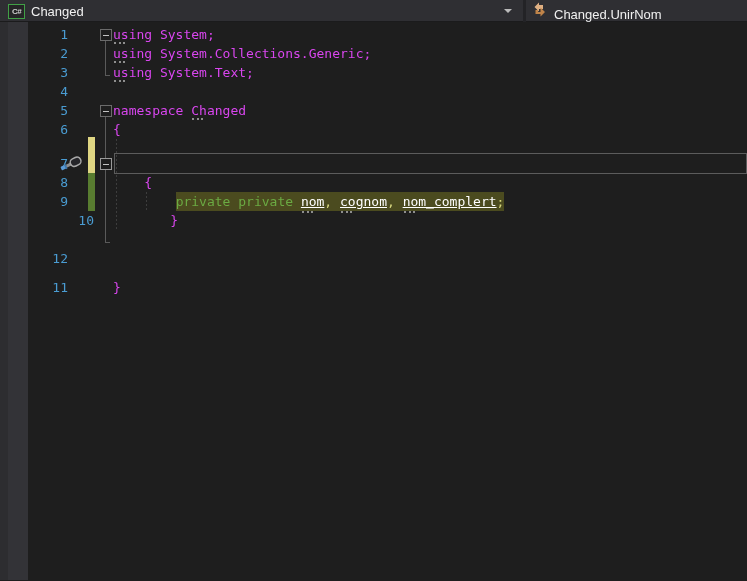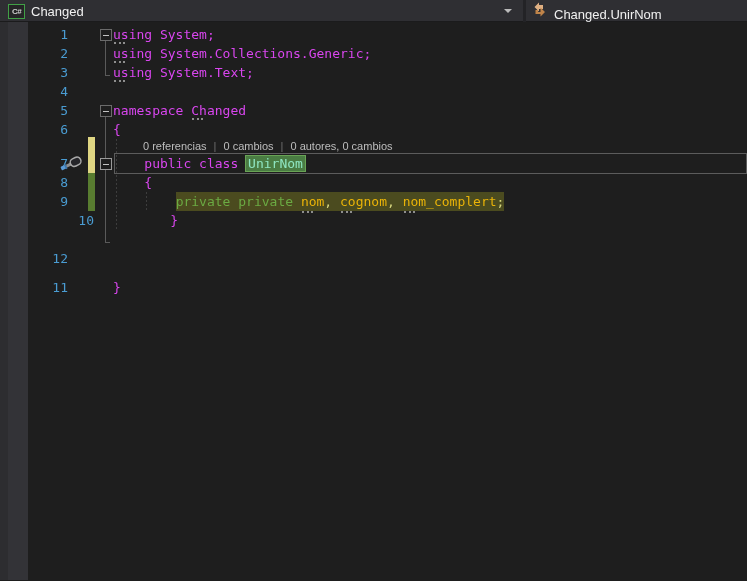--- a/index.html
+++ b/index.html
@@ -80,21 +80,21 @@
   .cl-content { position:absolute; left:143px; top:0;
                 font:11px/15px "Liberation Sans", sans-serif; color:#BDBDBD; }
   .cl-sep { color:#6E6E6E; margin:0 7px; }
 
   
   .tk-kw   { color:#d946ef; }
   .tk-pl   { color:#d946ef; }
   .tk-cls  { color:#8FE6C2; background:#4A7C43; border:1px solid #69A455; padding:0 2px; margin-left:-1px; }
   .tk-hlkw { color:#6BAA43; background:#4B4B1F; padding:2px 0; }
   .tk-hl   { color:#D6D67E; background:#4B4B1F; padding:2px 0; }
-  .tk-hlid { color:#eab308; background:#4B4B1F; padding:2px 0; }
+  .tk-hlid { color:#ffffff; background:#4B4B1F; padding:2px 0;text-decoration:underline; }
   .u { position:relative; }
   .u::after { content:""; position:absolute; left:1px; bottom:-2px;
               width:11px; border-bottom:2px dotted #8E8E8E; }
 </style>
 </head>
 <body>
 
 <div class="window">
 
   <div class="navbar">
@@ -154,29 +154,25 @@
           <span class="ln">5</span>
           <span class="fold">
             <i></i>
           </span>
           <span class="code"><span class="tk-kw">namespace</span><span class="tk-pl"> </span><span class="tk-pl u">Changed</span></span>
         </div>
         <div class="row" style="top: 98px;">
           <span class="ln">6</span>
           <span class="code"><span class="tk-pl">{</span></span>
         </div>
-        <div class="row codelens-row" style="top: 117px;">
-          <span class="cl-content"><span>0 referencias</span><span class="cl-sep">|</span><span>0 cambios</span><span class="cl-sep">|</span><span>0 autores, 0 cambios</span></span>
-        </div>
         <div class="row" style="top: 132px;">
           <span class="ln">7</span>
           <span class="fold active">
             <i></i>
           </span>
-          <span class="code"><span class="tk-pl">    </span><span class="tk-kw">public</span><span class="tk-pl"> </span><span class="tk-kw">class</span><span class="tk-pl"> </span><span class="tk-cls">UnirNom</span></span>
         </div>
         <div class="row" style="top: 151px;">
           <span class="ln">8</span>
           <span class="code"><span class="tk-pl">    {</span></span>
         </div>
         <div class="row" style="top: 170px;">
           <span class="ln">9</span>
           <span class="code"><span class="tk-pl">        </span><span class="tk-hlkw">private</span><span class="tk-hl"> </span><span class="tk-hlkw">private</span><span class="tk-hl"> </span><span class="tk-hlid u">nom</span><span class="tk-hl">, </span><span class="tk-hlid u">cognom</span><span class="tk-hl">, </span><span class="tk-hlid u">nom_complert</span><span class="tk-hl">;</span></span>
         </div>
         <div class="row" style="top: 189px; margin-left: 26px;">

